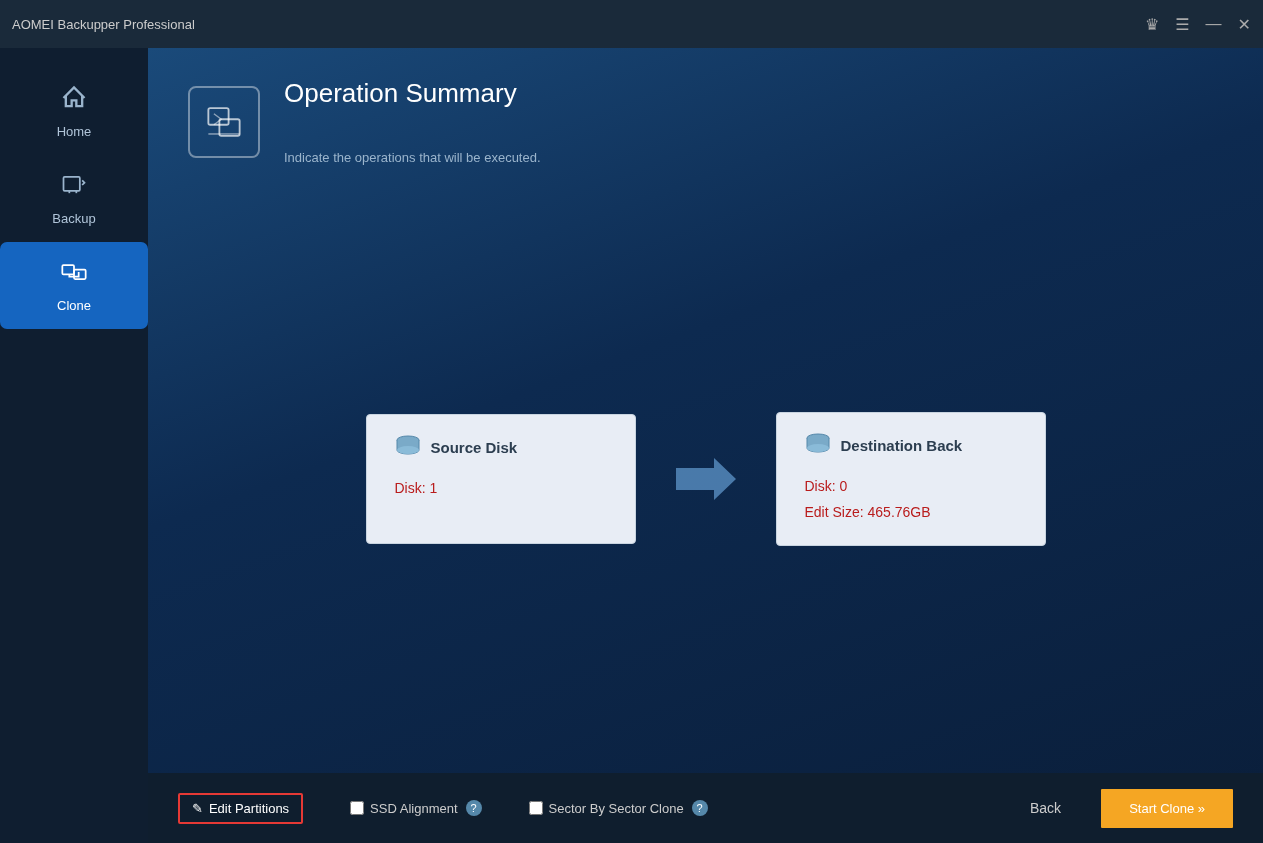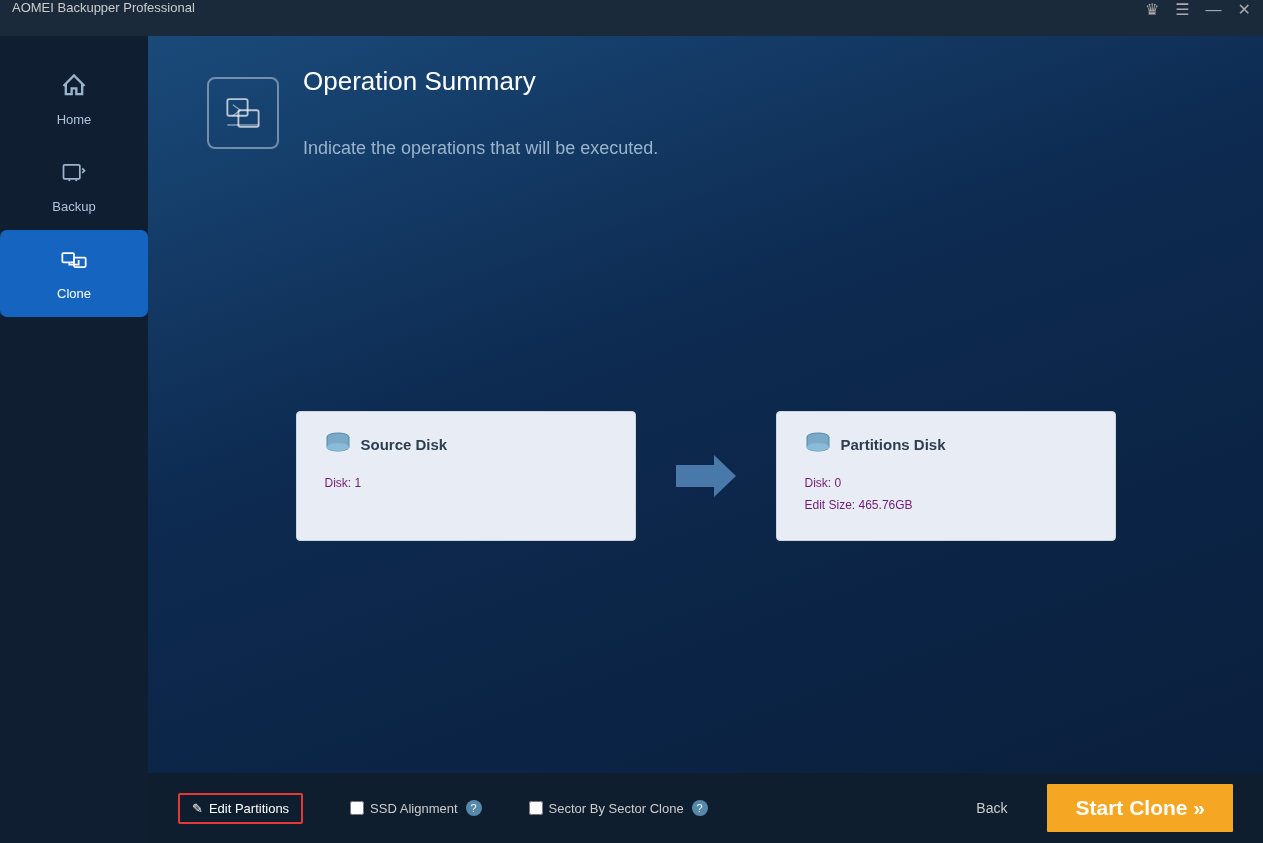--- a/index.html
+++ b/index.html
@@ -9,23 +9,23 @@
       color: #fff;
       width: 1263px;
       height: 843px;
       overflow: hidden;
       display: flex;
       flex-direction: column;
     }
     
     .title-bar {
       background: #1a2a3a;
-      height: 36px;
-      display: flex;
-      align-items: flex-start;
+      height: 48px;
+      display: flex;
+      align-items: center;
       padding: 0 12px;
       flex-shrink: 0;
     }
     .title-bar-title {
       font-size: 13px;
       color: #ccc;
       flex: 1;
     }
     .title-bar-controls {
       display: flex;
@@ -77,21 +77,21 @@
       flex: 1;
       background: linear-gradient(160deg, #1a4a7a 0%, #0d2a50 40%, #0a1e3a 100%);
       display: flex;
       flex-direction: column;
       position: relative;
     }
     
     .content-header {
       display: flex;
       align-items: center;
-      padding: 30px 40px 20px 59px;
+      padding: 30px 40px 20px 40px;
       gap: 24px;
     }
     .header-icon-box {
       width: 72px;
       height: 72px;
       border: 2px solid rgba(255,255,255,0.4);
       border-radius: 8px;
       display: flex;
       align-items: center;
       justify-content: center;
@@ -101,60 +101,60 @@
       width: 46px;
       height: 46px;
     }
     .header-text h1 {
       font-size: 26px;
       font-weight: 400;
       color: #fff;
       margin-bottom: 6px;
     }
     .header-text p {
-      font-size: 18px;
+      font-size: 13px;
       color: #9ab4cc;
       margin-top: 41px;
     }
     
     .clone-area {
       flex: 1;
       display: flex;
       align-items: center;
       justify-content: center;
       gap: 40px;
       padding: 0 60px;
     }
     .disk-card {
       background: #e8edf5;
       border: 1px solid #c8d4e0;
       border-radius: 4px;
       padding: 20px 28px;
-      width: 340px;
+      width: 270px;
       min-height: 130px;
       color: #2c3e50;
     }
     .disk-card-header {
       display: flex;
       align-items: center;
       gap: 10px;
       margin-bottom: 16px;
     }
     .disk-icon {
       color: #5588bb;
       font-size: 20px;
     }
     .disk-card-title {
       font-size: 15px;
       font-weight: 600;
       color: #2c3e50;
     }
     .disk-card-info {
-      font-size: 12px;
-      color: #701a75;
+      font-size: 14px;
+      color: #b91c1c;
       line-height: 1.8;
     }
     .arrow-container {
       display: flex;
       align-items: center;
       justify-content: center;
     }
     .arrow-right {
       width: 60px;
       height: 42px;
@@ -214,22 +214,22 @@
       border: none;
       color: #ccc;
       font-size: 14px;
       cursor: pointer;
       padding: 8px 20px;
     }
     .start-clone-btn {
       background: #f5a623;
       border: none;
       color: #fff;
-      font-size: 21px;
-      font-weight: 700;
+      font-size: 13px;
+      font-weight: 400;
       padding: 12px 28px;
       cursor: pointer;
       border-radius: 1px;
       display: flex;
       align-items: center;
       gap: 8px;
     }
   </style>
 </head>
 <body>
@@ -322,21 +322,21 @@
 
       <div class="disk-card">
         <div class="disk-card-header">
           <span class="disk-icon">
             <svg width="26" height="20" viewBox="0 0 26 20" fill="none">
               <ellipse cx="13" cy="5" rx="11" ry="4" fill="#7aaac8" stroke="#5588aa" stroke-width="1"></ellipse>
               <path d="M2 5v10c0 2.2 4.9 4 11 4s11-1.8 11-4V5" fill="#7aaac8" stroke="#5588aa" stroke-width="1"></path>
               <ellipse cx="13" cy="15" rx="11" ry="4" fill="#8abbd8"></ellipse>
             </svg>
           </span>
-          <span class="disk-card-title">Partitions Disk</span>
+          <span class="disk-card-title">Destination Back</span>
         </div>
         <div class="disk-card-info">
           <div>Disk: 0</div>
           <div>Edit Size: 465.76GB</div>
         </div>
       </div>
     </div>
 
     <div class="bottom-bar">
       <button class="edit-partitions-btn">

